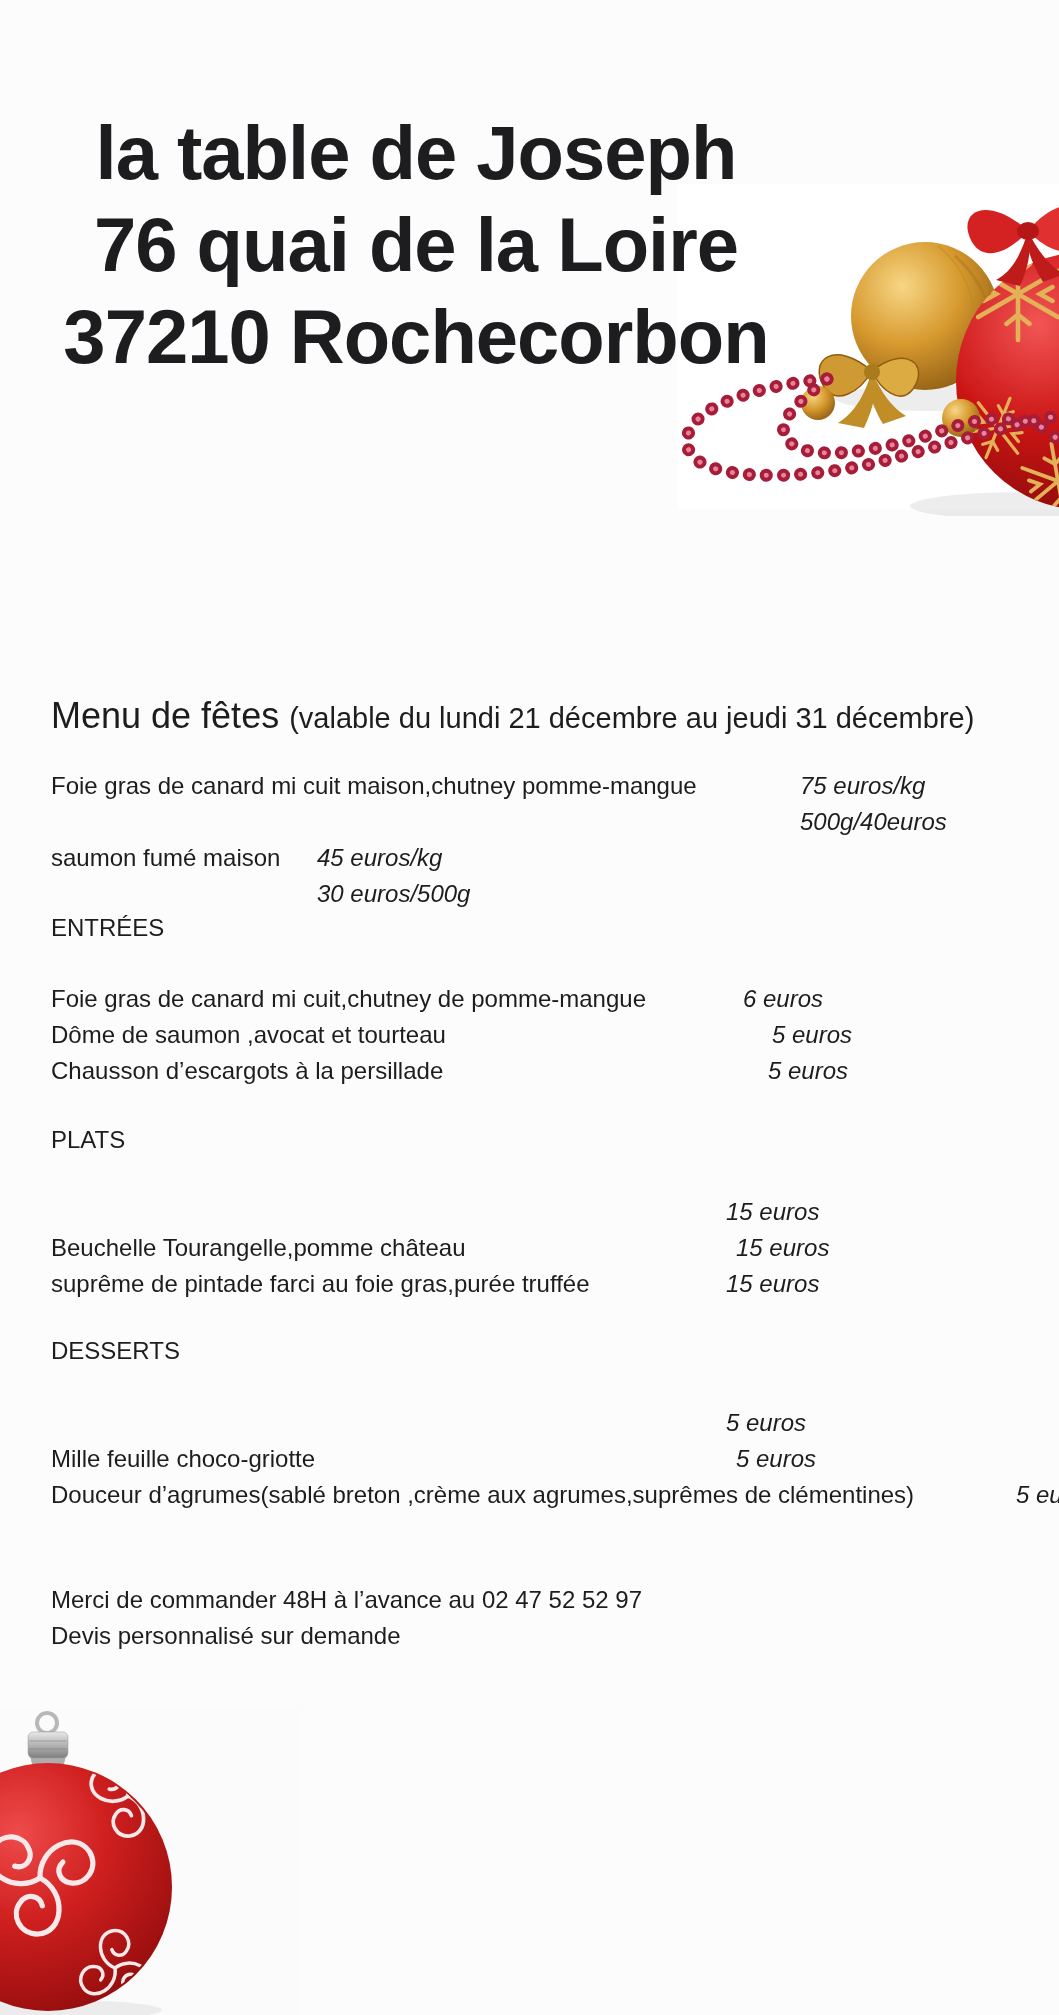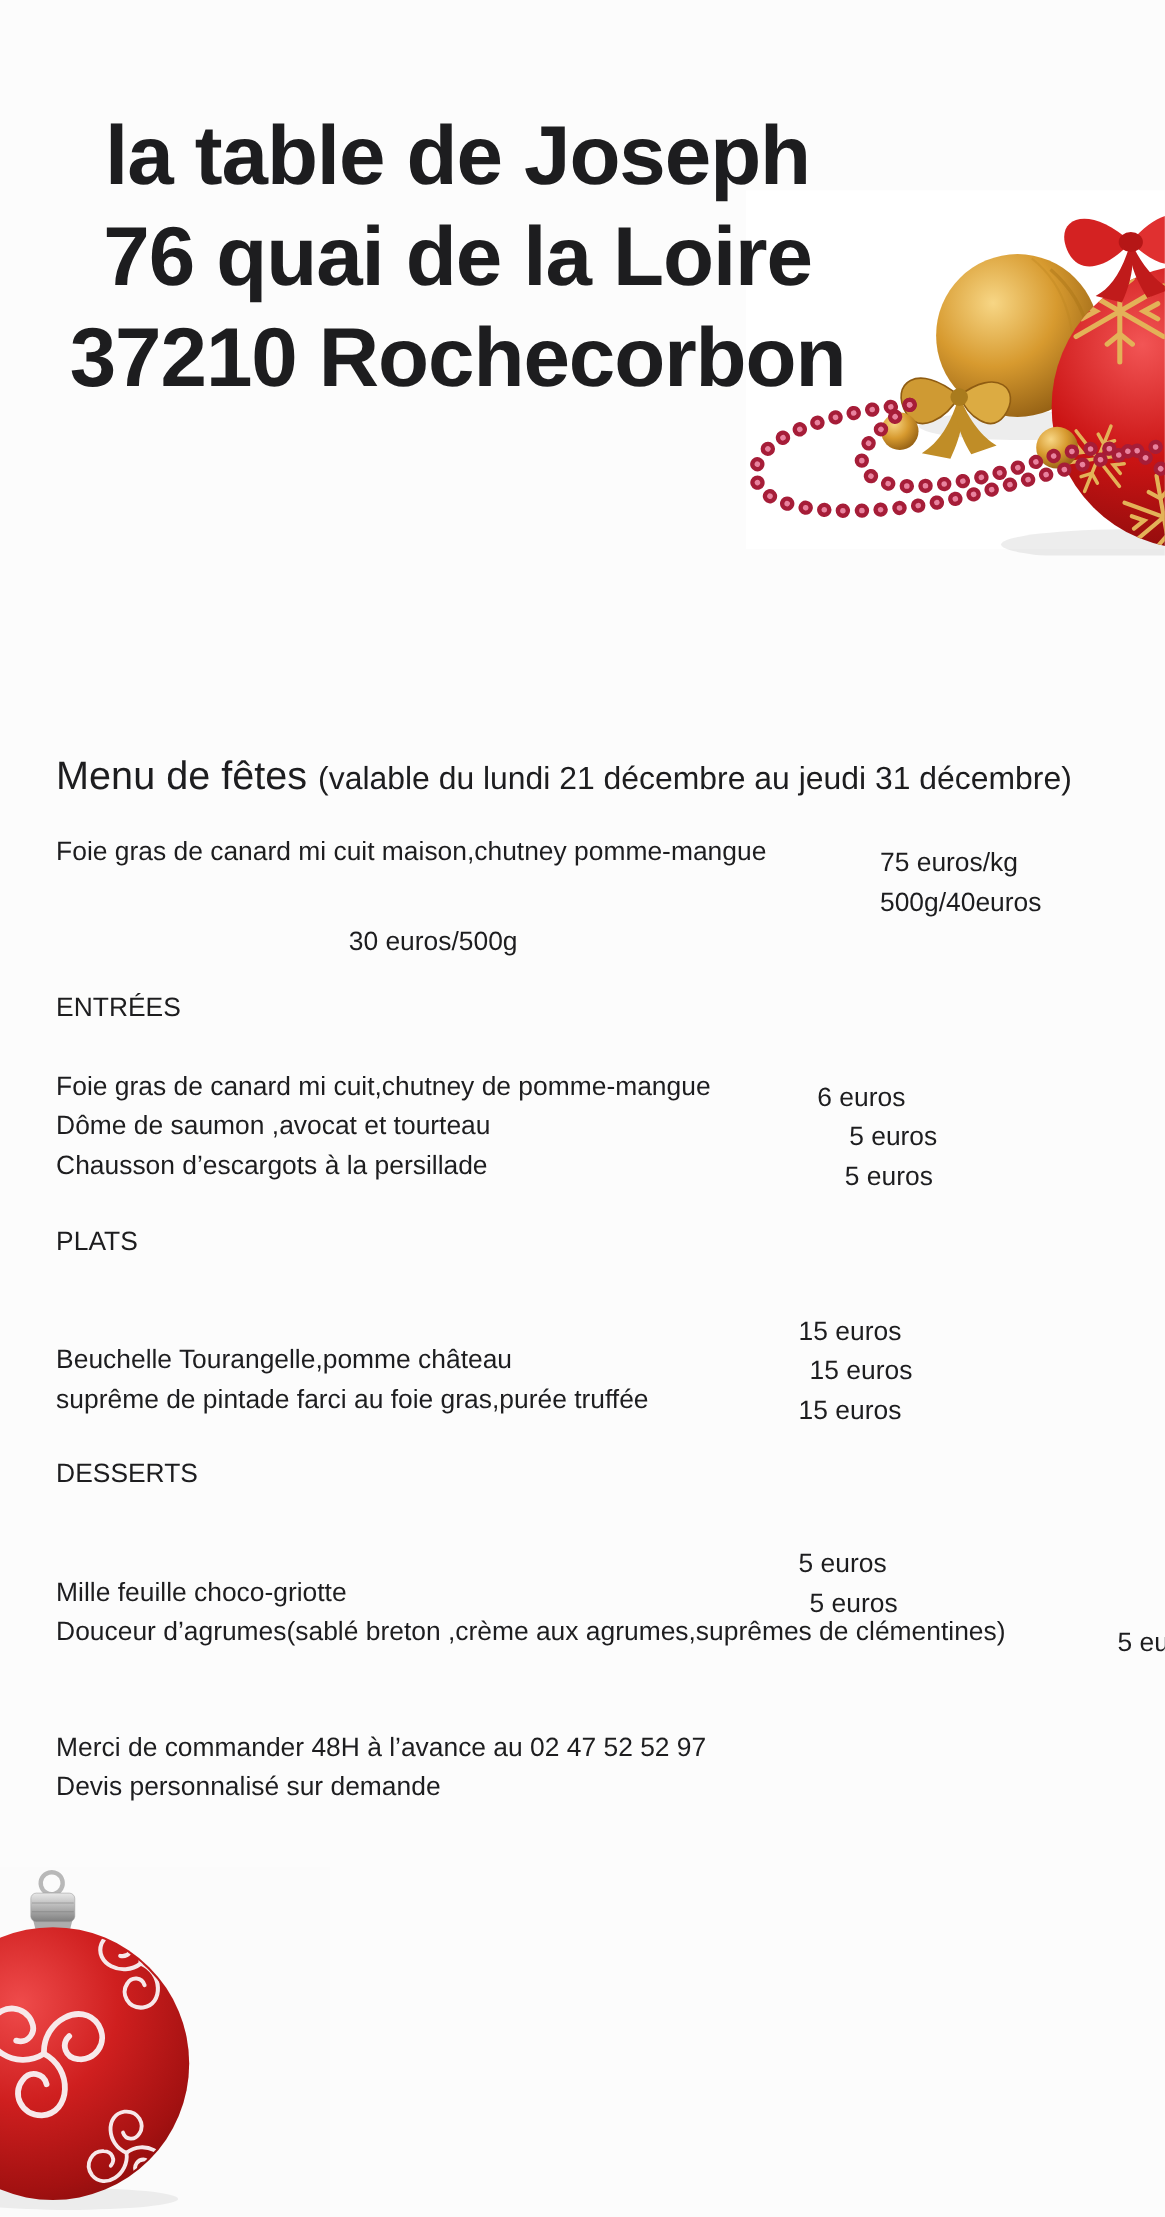--- a/index.html
+++ b/index.html
@@ -1,30 +1,30 @@
 <!DOCTYPE html>
 <html><head>
 <meta charset="utf-8">
 <style>
   html,body{margin:0;padding:0;}
   body{
     width:1059px;height:2015px;position:relative;overflow:hidden;
     background:#fcfcfc;color:#1d1d1f;
     font-family:"Liberation Sans", sans-serif;
   }
-  .abs{position:absolute;}
+  .abs{position:absolute;margin-top:11px;}
   .header{
     left:0;top:96px;width:832px;text-align:center;
     font-weight:700;font-size:76px;line-height:92px;letter-spacing:-1px;
   }
   .menu-title{left:51px;top:684px;font-size:36px;white-space:nowrap;}
   .menu-title .subtitle{font-size:29px;}
   .block{left:51px;width:1008px;}
   .row{position:relative;height:36px;font-size:24px;line-height:36px;white-space:nowrap;}
-  .row .price{position:absolute;left:var(--pl);top:10px;}
+  .row .price{position:absolute;left:var(--pl);top:0;font-style:italic;}
   .heading{font-size:24px;line-height:36px;}
   svg{display:block;}
 </style>
 </head>
 <body>
 
 <div class="abs" style="left:660px;top:165px;width:399px;height:340px;">
   <svg width="399" height="340" viewBox="0 0 399 340">
     <defs>
       <radialGradient id="gGold" cx="35%" cy="30%" r="78%">
@@ -98,20 +98,24 @@
   <span class="subtitle">(valable du lundi 21 décembre au jeudi 31 décembre)</span>
 </div>
 
 <div class="abs block" style="top:757px">
   <div class="row">
     <span>Foie gras de canard mi cuit maison,chutney pomme-mangue</span>
     <span class="price" style="--pl:749px">75 euros/kg</span>
   </div>
   <div class="row">
     <span class="price" style="--pl:749px">500g/40euros</span>
+  </div>
+  <div class="row">
+    <span>saumon fumé maison</span>
+    <span class="price" style="--pl:266px">45 euros/kg</span>
   </div>
   <div class="row">
     <span class="price" style="--pl:266px">30 euros/500g</span>
   </div>
 </div>
 
 <div class="abs block heading" style="top:899px">ENTRÉES</div>
 <div class="abs block" style="top:970px">
   <div class="row">
     <span>Foie gras de canard mi cuit,chutney de pomme-mangue</span>

